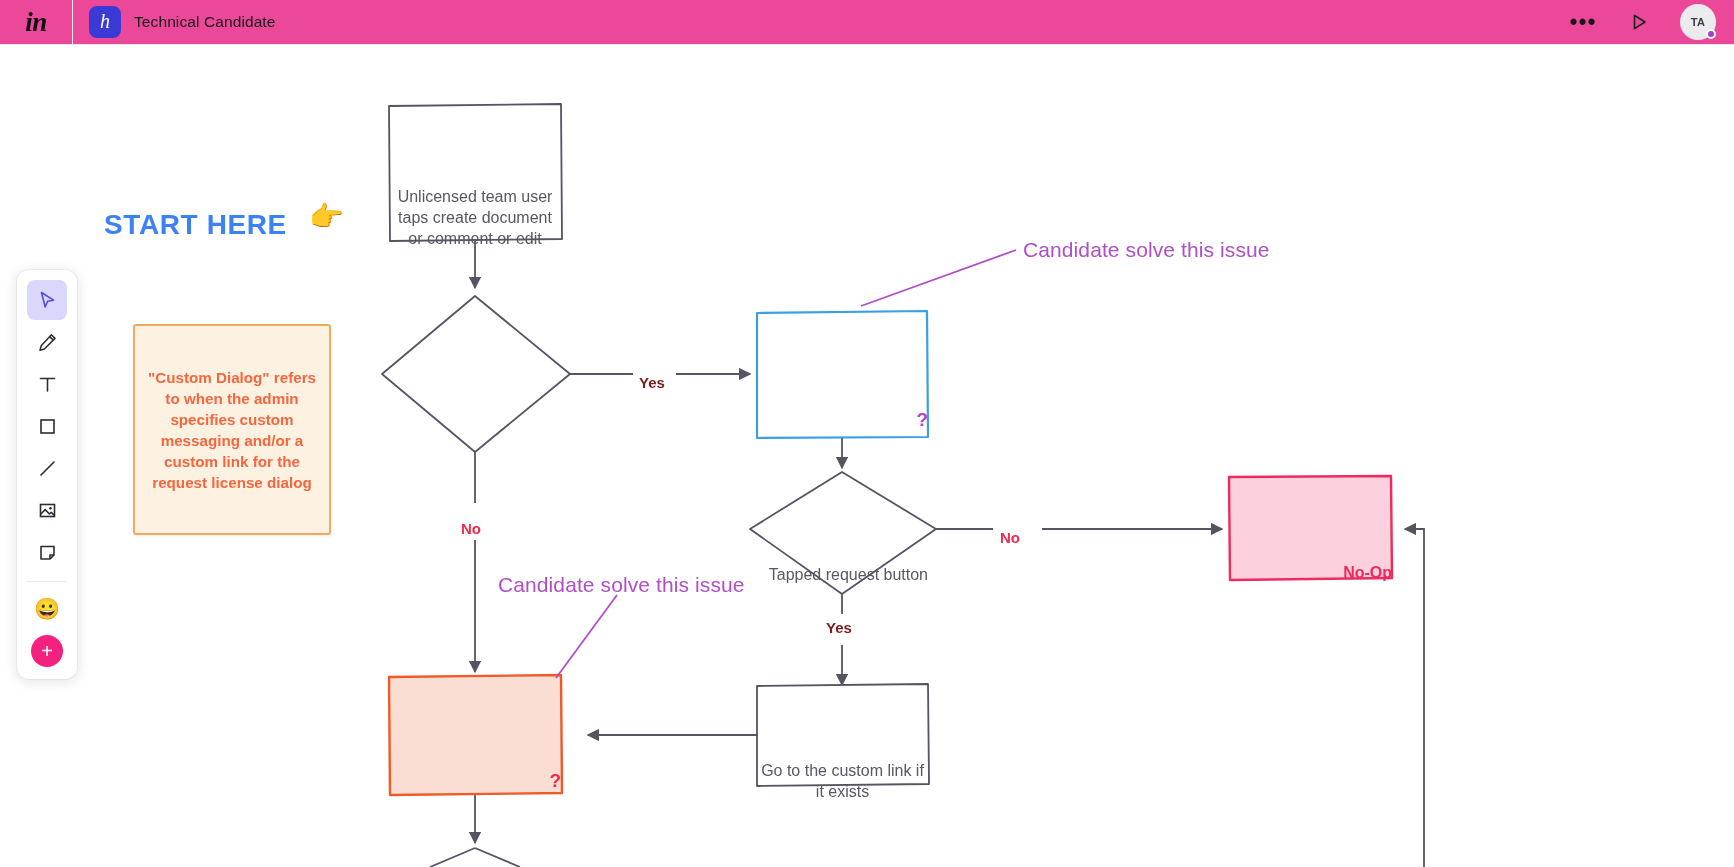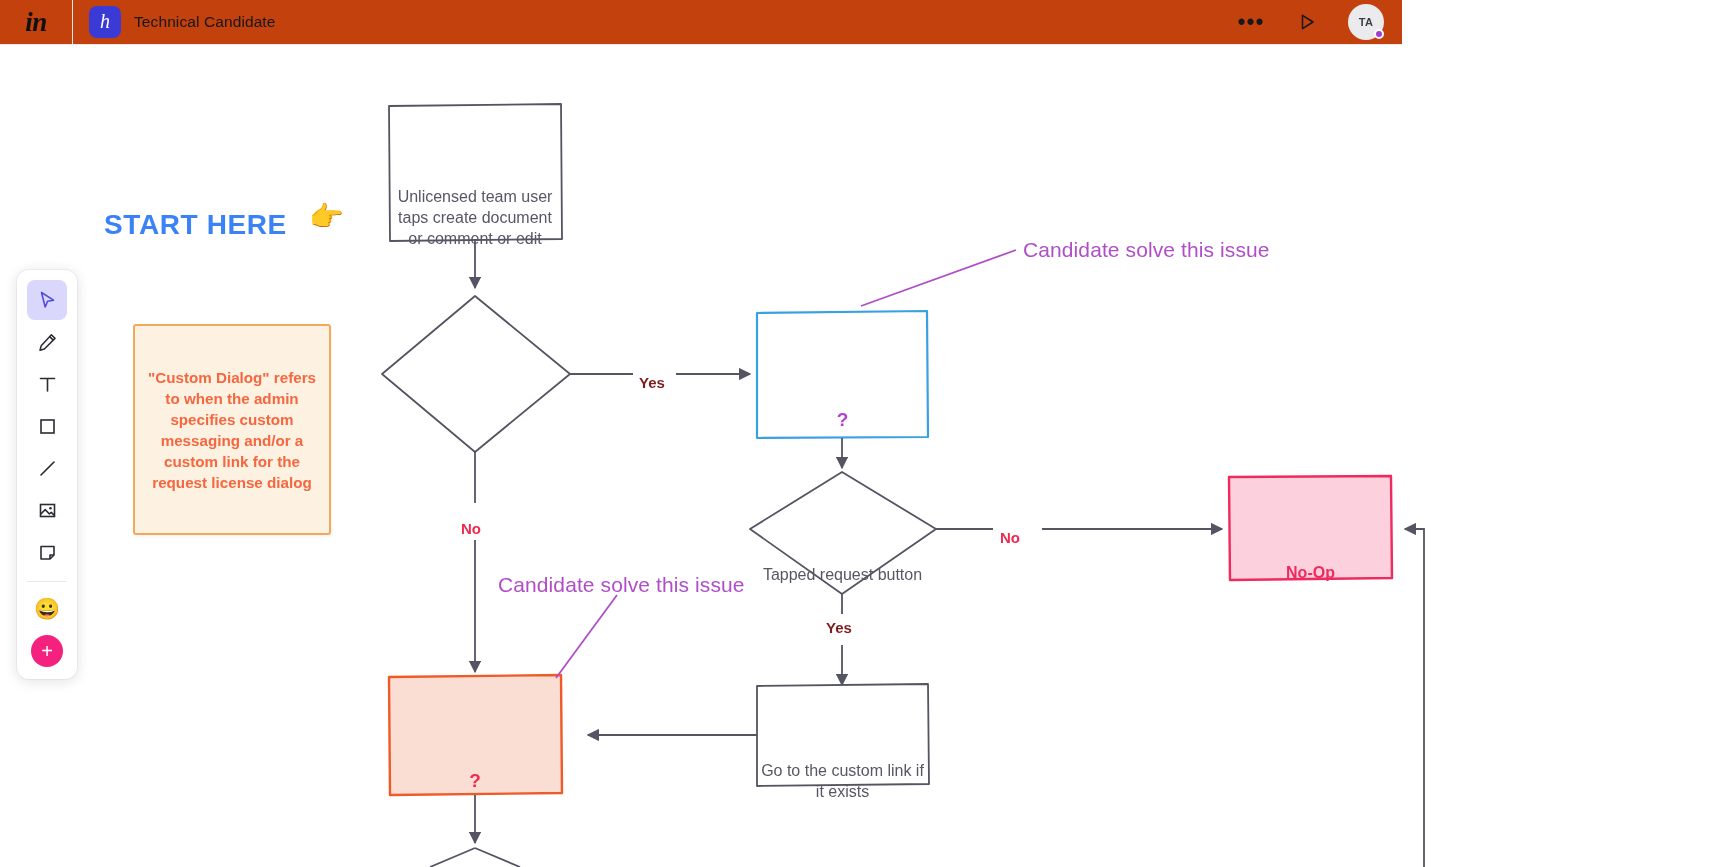--- a/index.html
+++ b/index.html
@@ -8,22 +8,22 @@
     margin: 0; padding: 0;
     width: 1734px; height: 867px;
     overflow: hidden;
     background: #ffffff;
     font-family: "Liberation Sans", sans-serif;
   }
 
   
   .topbar {
     position: absolute; left: 0; top: 0;
-    width: 1402px; height: 45px;
-    background: #c2410c;
+    width: 1734px; height: 45px;
+    background: #ec4899;
     border-bottom: 1px solid #e8e8ea;
     display: flex; align-items: center;
     z-index: 50;
   }
   .brand-logo {
     width: 72px; height: 45px;
     display: flex; align-items: center; justify-content: center;
     font-family: "Liberation Serif", serif;
     font-style: italic; font-weight: 700;
     font-size: 27px; color: #0f0f14;
@@ -122,21 +122,21 @@
     padding: 8px 12px;
     box-shadow: 1px 2px 3px rgba(0,0,0,.05);
   }
   .sticky-text {
     color: #f4673f; font-weight: 700; font-size: 15.2px;
     line-height: 21px; text-align: center;
   }
 
   .node {
     position: absolute;
-    display: flex; align-items: center; justify-content: center;
+    display: flex; align-items: center; justify-content: flex-end;
     text-align: center;
   }
   .node-label {
     font-size: 16px; color: #575765; line-height: 21px;
   }
 
   .node-blue-q, .node-orange-q {
     font-size: 19px; font-weight: 700;
   }
   .node-blue-q { color: #b341c9; }

